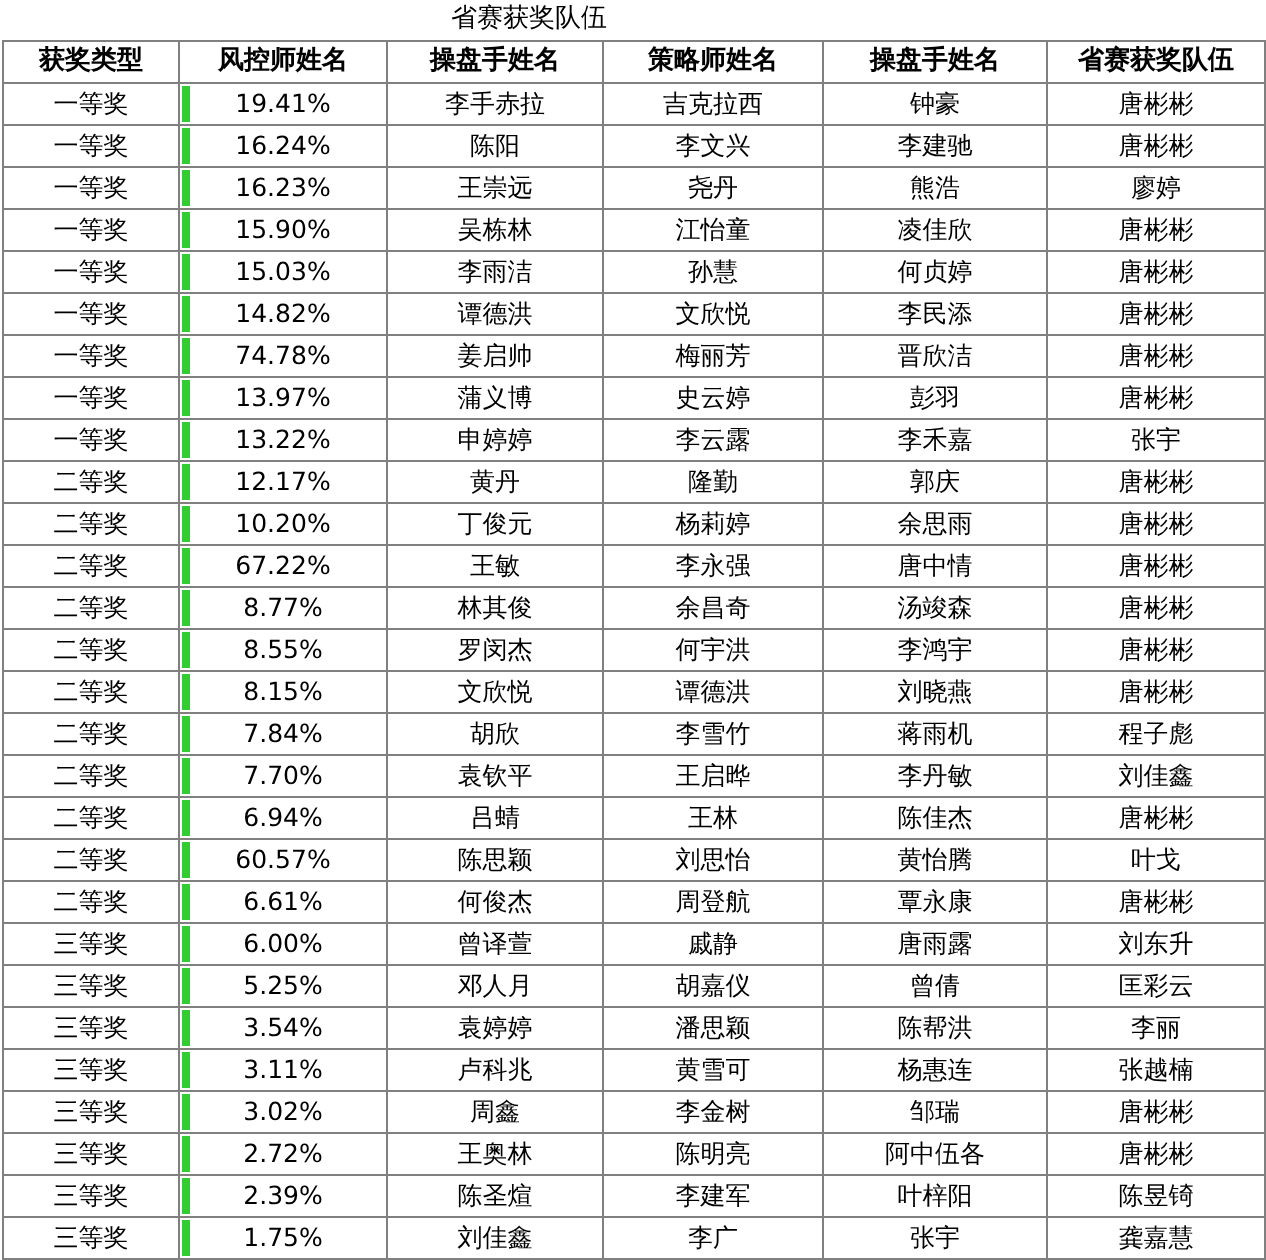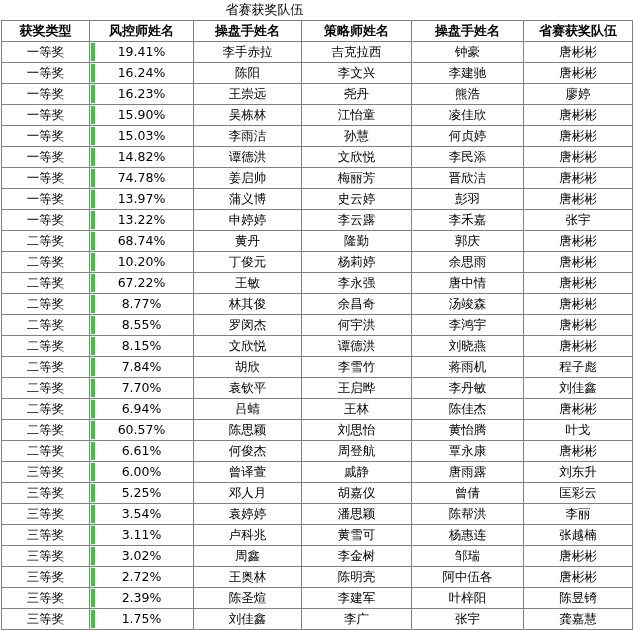--- a/index.html
+++ b/index.html
@@ -167,21 +167,21 @@
         <tr class="rowodd">
           <td>一等奖</td>
           <td class="rate"><span class="marker" style="background: rgb(51, 204, 51);"></span><span>13.22%</span></td>
           <td>申婷婷</td>
           <td>李云露</td>
           <td>李禾嘉</td>
           <td>张宇</td>
         </tr>
         <tr class="rowodd">
           <td>二等奖</td>
-          <td class="rate"><span class="marker" style="background: rgb(51, 204, 51);"></span><span>68.74%</span></td>
+          <td class="rate"><span class="marker" style="background: rgb(51, 204, 51);"></span><span>12.17%</span></td>
           <td>黄丹</td>
           <td>隆勤</td>
           <td>郭庆</td>
           <td>唐彬彬</td>
         </tr>
         <tr class="rowodd">
           <td>二等奖</td>
           <td class="rate"><span class="marker" style="background: rgb(51, 204, 51);"></span><span>10.20%</span></td>
           <td>丁俊元</td>
           <td>杨莉婷</td>

